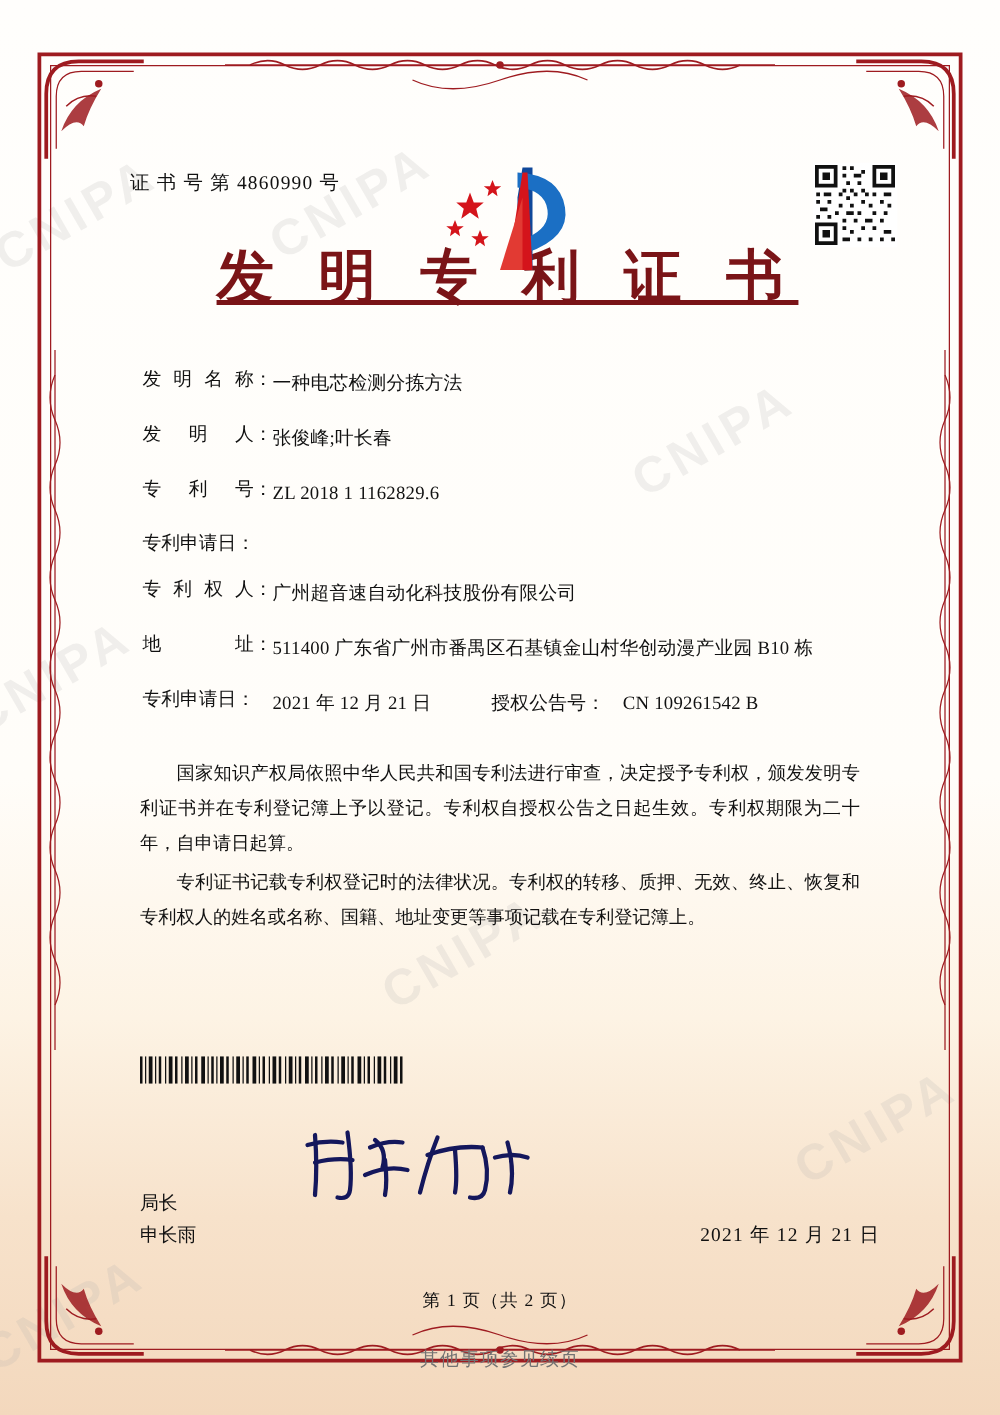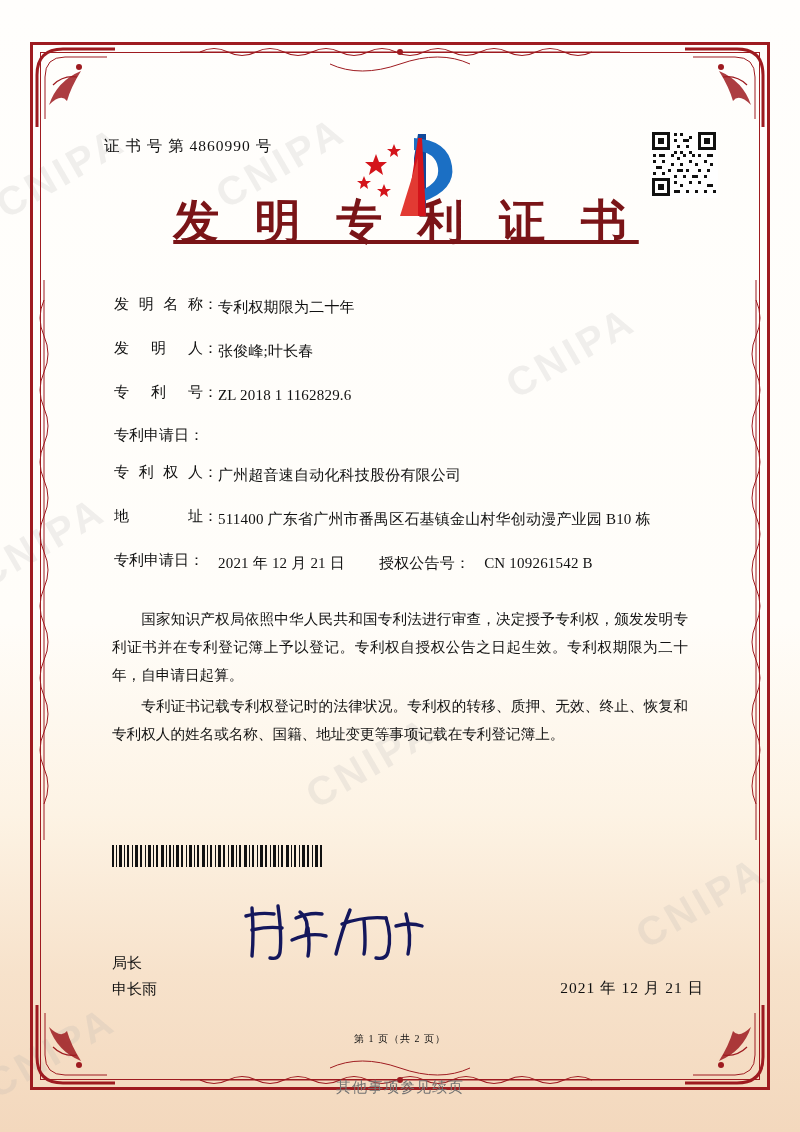--- a/index.html
+++ b/index.html
@@ -154,21 +154,21 @@
     display: flex;
     justify-content: space-between;
   }
   .field-value {
     flex: 1;
     letter-spacing: 0.2px;
     line-height: 1.45;
   }
   .field-row.double .field-value { display: flex; }
   .sub-label {
-    margin-left: 34px;
+    margin-left: 48px;
     white-space: nowrap;
   }
   .sub-value { margin-left: 14px; white-space: nowrap; }
 
   .paragraphs {
     margin-top: 30px;
     padding: 0 40px 0 40px;
     font-size: 14.6px;
     line-height: 1.95;
     text-align: justify;
@@ -206,21 +206,21 @@
     right: 96px; top: 978px;
     font-size: 15.5px;
     letter-spacing: 1px;
     z-index: 6;
     color: #111;
   }
   .page-no {
     position: absolute;
     left: 0; right: 0; top: 1032px;
     text-align: center;
-    font-size: 10px;
+    font-size: 14px;
     letter-spacing: 1px;
     z-index: 6;
     color: #111;
   }
   .footer-note {
     position: absolute;
     left: 0; right: 0; top: 1078px;
     text-align: center;
     font-size: 15px;
     letter-spacing: 1px;
@@ -411,21 +411,21 @@
 
     <div class="fields">
 
       <div class="field-row">
         <div class="field-label spread">
           <span>发</span>
             <span>明</span>
             <span>名</span>
             <span>称：</span>
         </div>
-        <div class="field-value">专利权期限为二十年</div>
+        <div class="field-value">一种电芯检测分拣方法</div>
       </div>
 
       <div class="field-row">
         <div class="field-label spread">
           <span>发</span>
             <span>明</span>
             <span>人：</span>
         </div>
         <div class="field-value">张俊峰;叶长春</div>
       </div>

